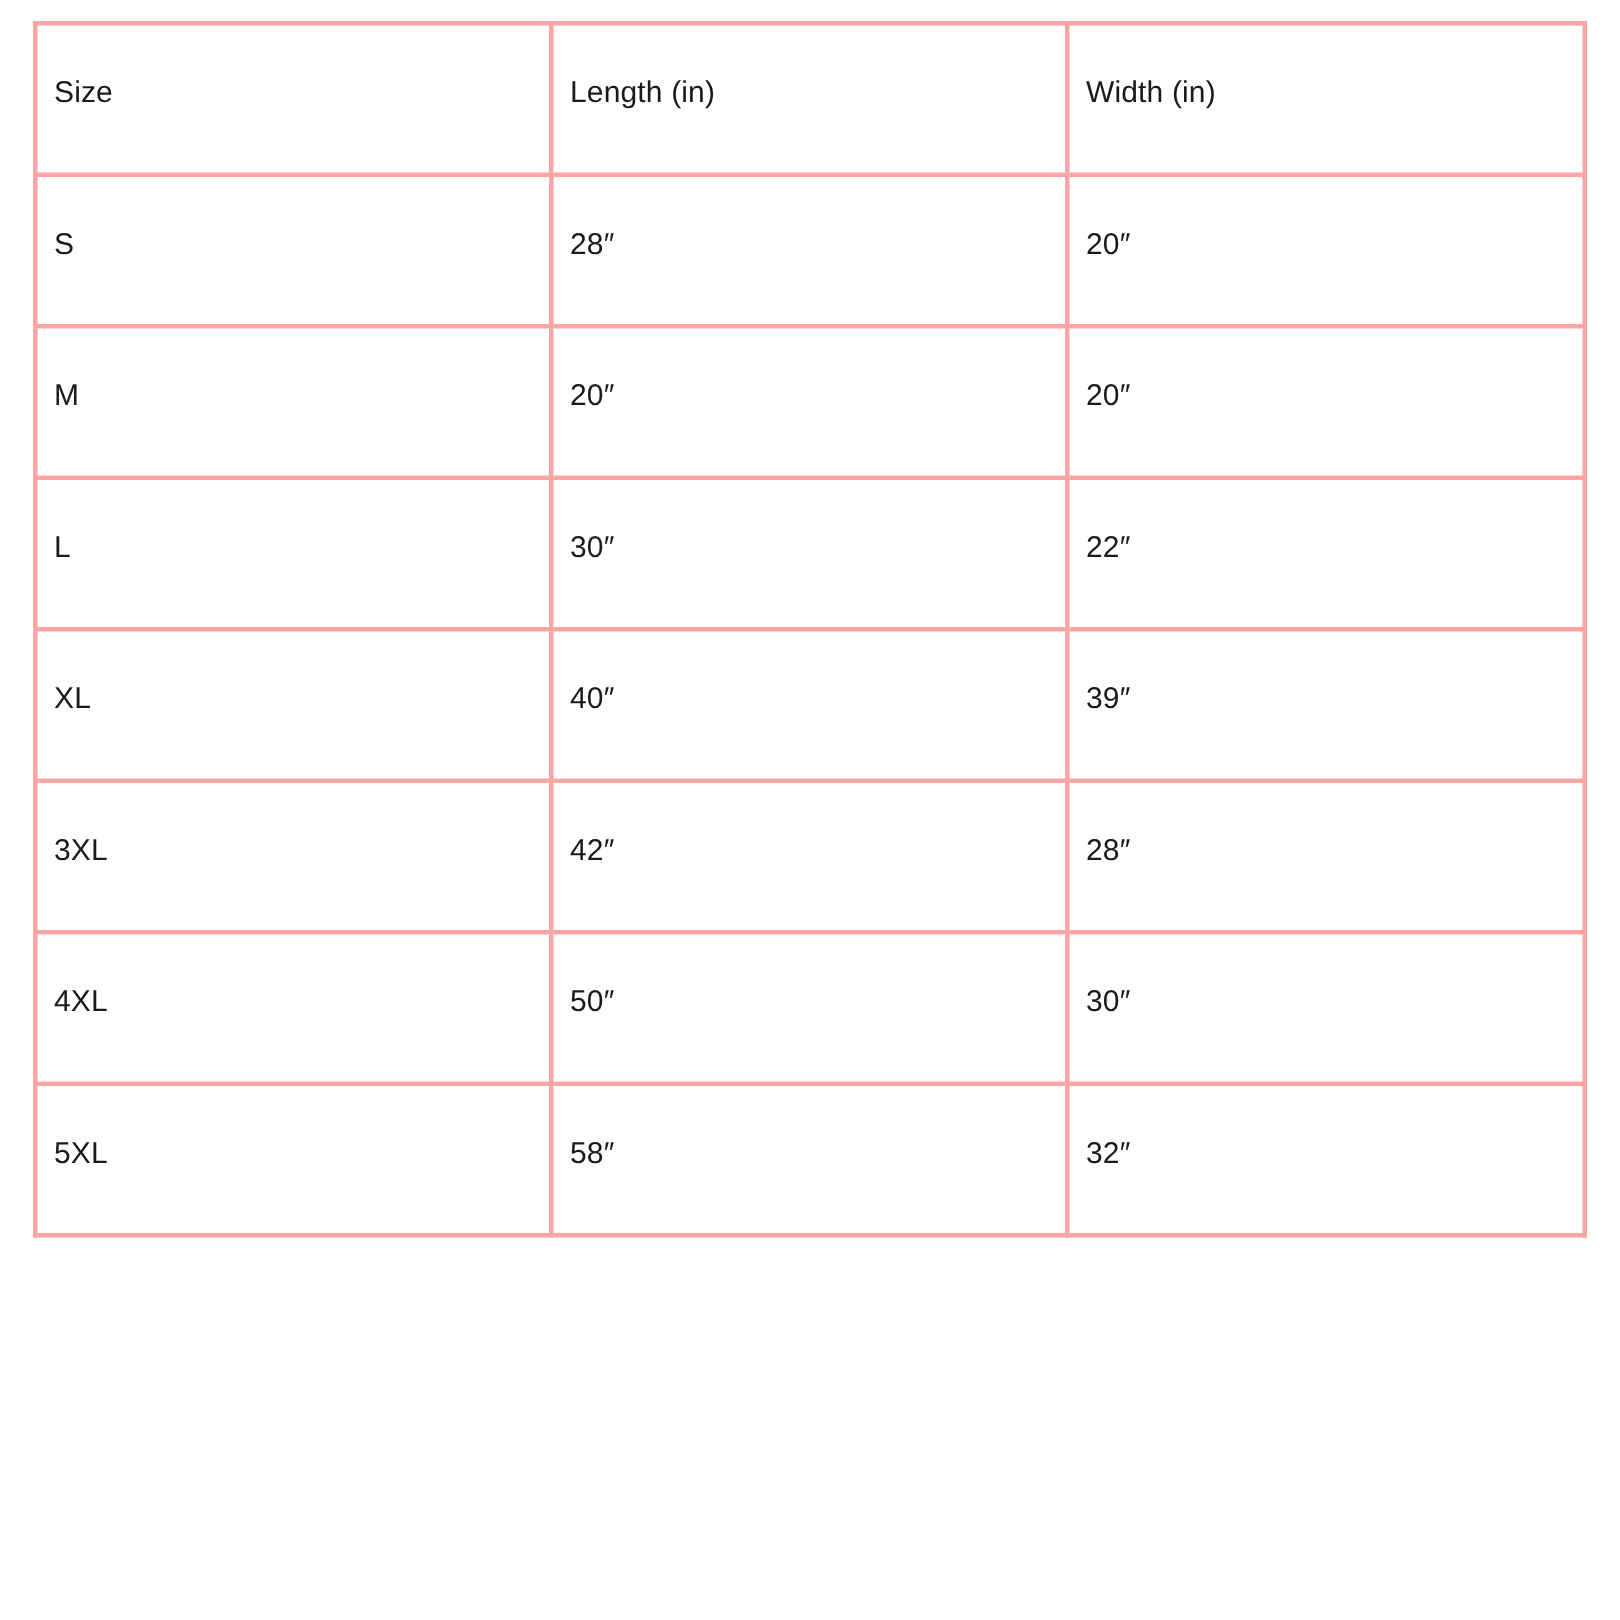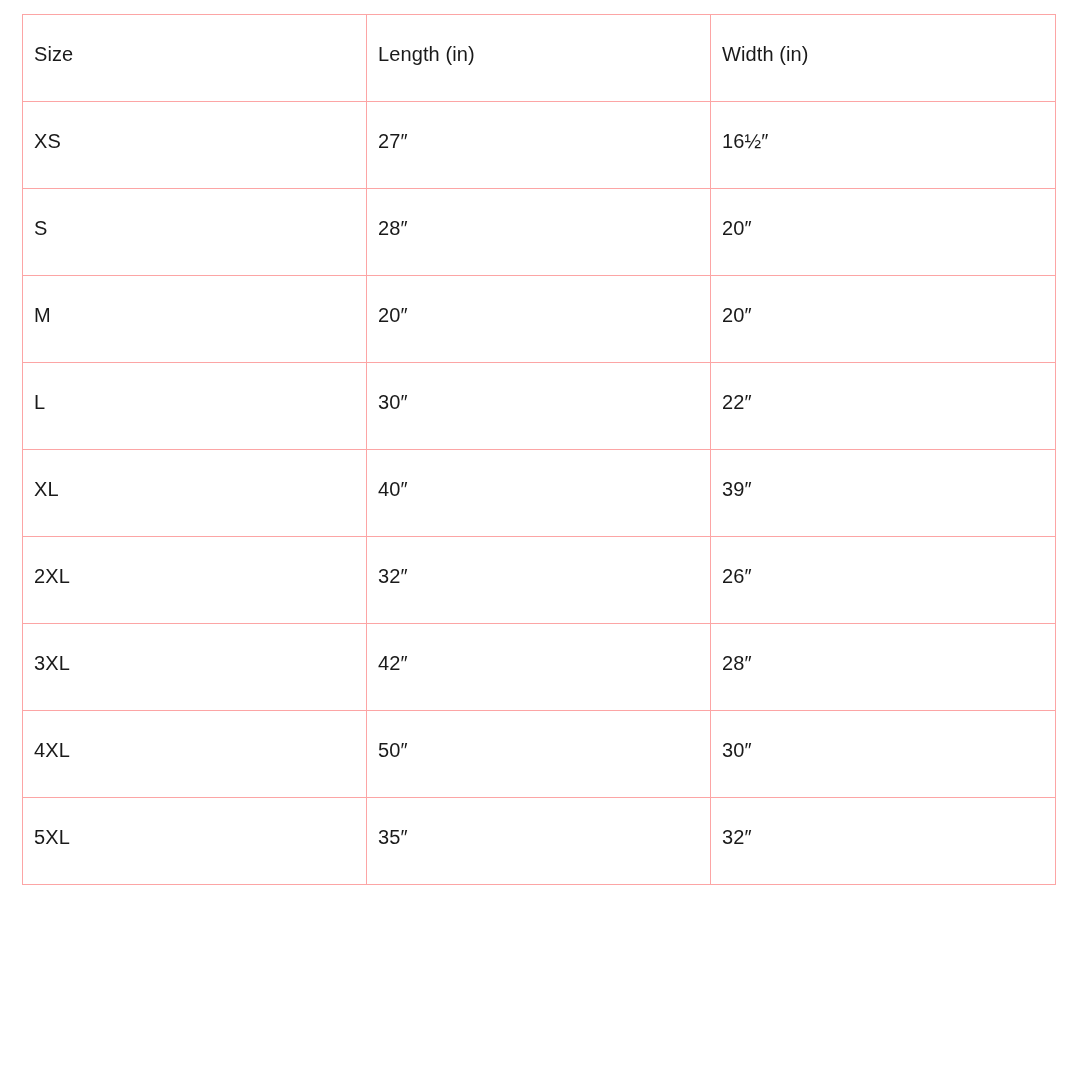--- a/index.html
+++ b/index.html
@@ -28,22 +28,22 @@
     width: 1033px;
     background: #ffffff;
   }
 
   table.size-chart col.c-size   { width: 344px; }
   table.size-chart col.c-length { width: 344px; }
   table.size-chart col.c-width  { width: 345px; }
 
   table.size-chart th,
   table.size-chart td {
-    border: 1px solid #fca5a5;
-    height: 87px;
+    border: 3px solid #fca5a5;
+    height: 101px;
     box-sizing: border-box;
     padding: 0 11px 8px 11px;
     text-align: left;
     vertical-align: middle;
     font-weight: 400;
     font-size: 20px;
     line-height: 28px;
     color: #1a1a1a;
     letter-spacing: 0.1px;
     white-space: nowrap;
@@ -65,59 +65,49 @@
     </colgroup>
     <thead>
       <tr>
         <th>Size</th>
         <th>Length (in)</th>
         <th>Width (in)</th>
       </tr>
     </thead>
     <tbody>
       <tr>
-        <td>XS</td>
-        <td>27″</td>
-        <td>16½″</td>
-      </tr>
-      <tr>
         <td>S</td>
         <td>28″</td>
         <td>20″</td>
       </tr>
       <tr>
         <td>M</td>
         <td>20″</td>
         <td>20″</td>
       </tr>
       <tr>
         <td>L</td>
         <td>30″</td>
         <td>22″</td>
       </tr>
       <tr>
         <td>XL</td>
         <td>40″</td>
         <td>39″</td>
       </tr>
       <tr>
-        <td>2XL</td>
-        <td>32″</td>
-        <td>26″</td>
-      </tr>
-      <tr>
         <td>3XL</td>
         <td>42″</td>
         <td>28″</td>
       </tr>
       <tr>
         <td>4XL</td>
         <td>50″</td>
         <td>30″</td>
       </tr>
       <tr>
         <td>5XL</td>
-        <td>35″</td>
+        <td>58″</td>
         <td>32″</td>
       </tr>
     </tbody>
   </table>
 </div>
 
 </body></html>

